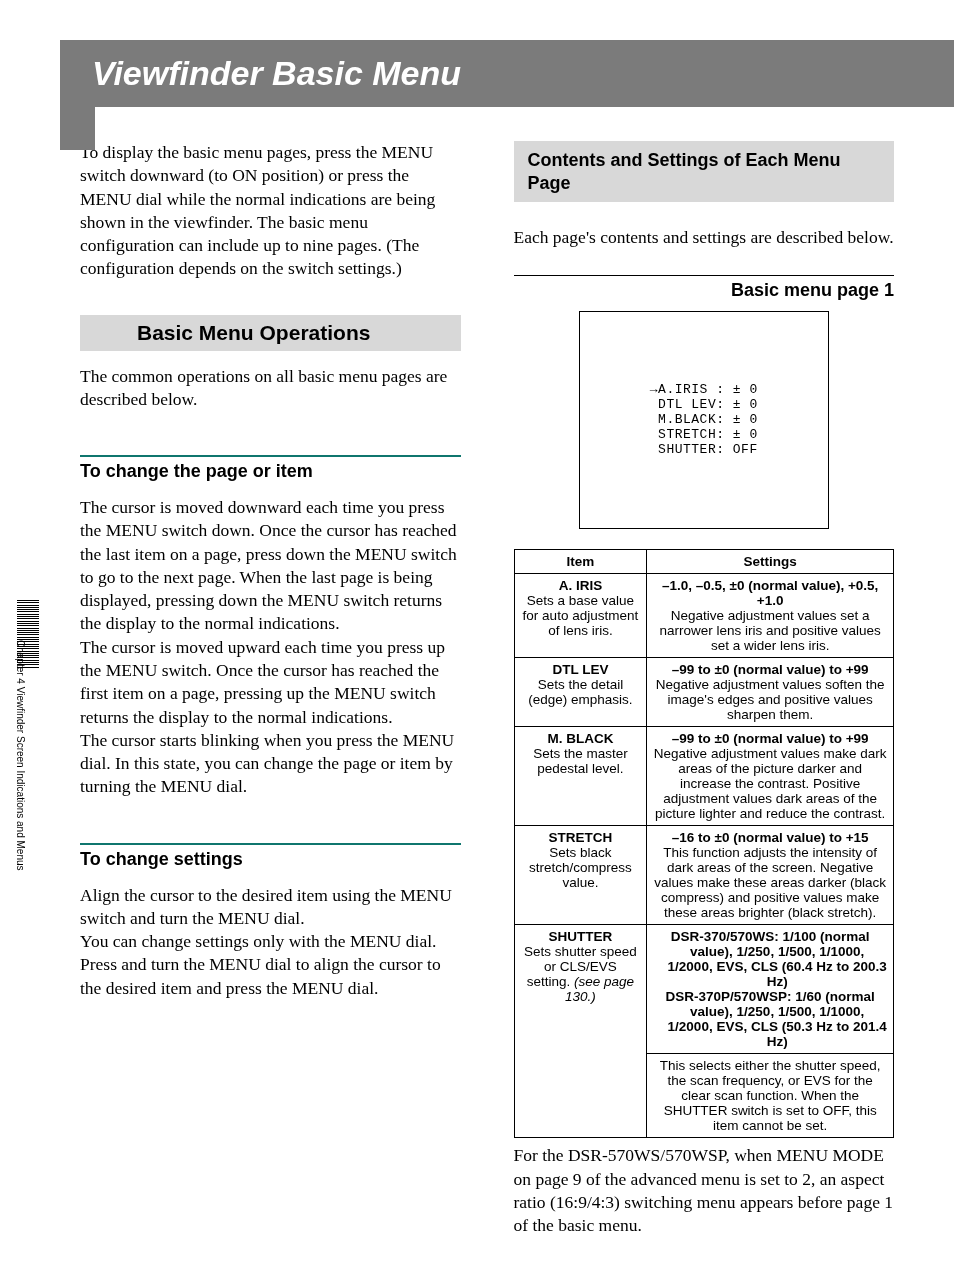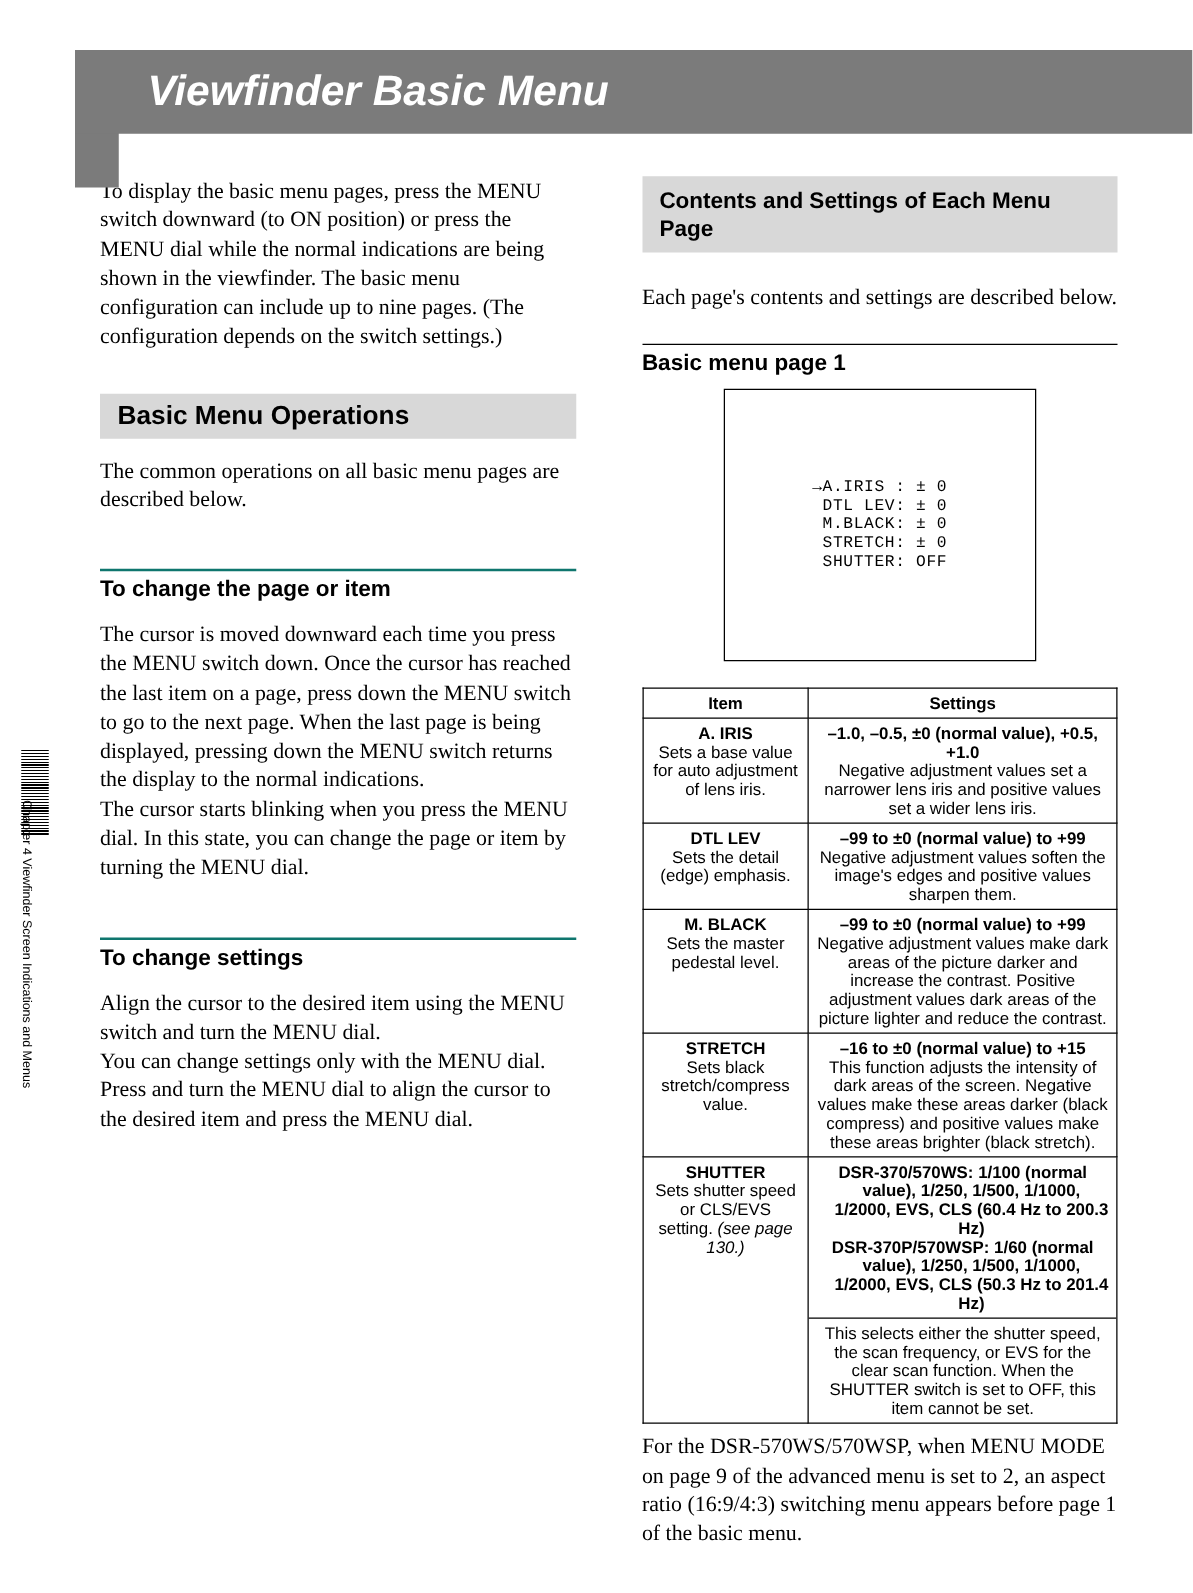--- a/index.html
+++ b/index.html
@@ -1,29 +1,29 @@
 <!DOCTYPE html>
 <html><head>
 <meta charset="utf-8">
 <style>
   * { box-sizing: border-box; margin: 0; padding: 0; }
   html, body { width: 954px; background: #fff; font-family: "Times New Roman", serif; color: #000; }
   .page { position: relative; width: 954px; min-height: 1274px; padding: 0 60px 40px 80px; }
   .top-bar { position: absolute; top: 0; left: 60px; width: 35px; height: 110px; background: #7b7b7b; }
-  .title-band { position: relative; margin-left: -20px; margin-right: -60px; background: #7b7b7b; padding: 14px 20px 14px 58px; margin-top: 40px; margin-bottom: 34px; }
+  .title-band { position: relative; margin-left: -20px; margin-right: -60px; background: #7b7b7b; padding: 14px 20px 14px 32px; margin-top: 40px; margin-bottom: 34px; }
   .title-band h1 { color: #fff; font-family: Arial, Helvetica, sans-serif; font-weight: bold; font-size: 34px; font-style: italic; }
   .cols { display: flex; gap: 53px; }
   .col { flex: 1 1 0; }
   p.body { font-size: 17.5px; line-height: 1.33; margin-bottom: 0; }
   .section-box { background: #d8d8d8; padding: 6px 10px 6px 14px; margin-top: 34px; margin-bottom: 14px; }
-  .section-box h2 { font-family: Arial, Helvetica, sans-serif; font-weight: bold; font-size: 21px; }
+  .section-box h2 { font-family: Arial, Helvetica, sans-serif; font-weight: bold; font-size: 21px; margin-left: 43px; }
   .section-box-wide { background: #d8d8d8; padding: 8px 12px 8px 14px; margin-top: 0; margin-bottom: 24px; }
   .section-box-wide h2 { font-family: Arial, Helvetica, sans-serif; font-weight: bold; font-size: 18px; line-height: 1.25; }
   h3.sub { font-family: Arial, Helvetica, sans-serif; font-weight: bold; font-size: 18px; border-top: 2px solid #0f766e; padding-top: 4px; margin-top: 44px; margin-bottom: 14px; }
-  h3.sub-tight { font-family: Arial, Helvetica, sans-serif; font-weight: bold; font-size: 18px; border-top: 1px solid #000; padding-top: 4px; margin-top: 26px; margin-bottom: 10px; }
+  h3.sub-tight { font-family: Arial, Helvetica, sans-serif; font-weight: bold; font-size: 18px; border-top: 1px solid #000; padding-top: 4px; margin-top: 26px; margin-bottom: 10px; text-align: right; }
   .screenbox-wrap { text-align: center; margin: 4px 0 16px; }
   .screenbox { display: inline-block; border: 1px solid #000; width: 250px; height: 218px; position: relative; }
   .screenbox pre { font-family: "Courier New", monospace; font-size: 13px; line-height: 1.15; position: absolute; top: 50%; left: 50%; transform: translate(-50%, -50%); white-space: pre; text-align: left; letter-spacing: 0.5px; }
   table.settings { width: 100%; border-collapse: collapse; font-family: Arial, Helvetica, sans-serif; font-size: 13.5px; }
   table.settings th, table.settings td { border: 1px solid #000; padding: 4px 6px; vertical-align: top; text-align: center; }
   table.settings th { font-weight: bold; }
   .item-name { font-weight: bold; display: block; }
   .item-desc { display: block; }
   .item-desc em { font-style: italic; }
   .setting-lead { font-weight: bold; display: block; }
@@ -53,20 +53,21 @@
     <div class="col">
       <p class="body">To display the basic menu pages, press the MENU switch downward (to ON position) or press the MENU dial while the normal indications are being shown in the viewfinder.  The basic menu configuration can include up to nine pages. (The configuration depends on the switch settings.)</p>
 
       <div class="section-box">
         <h2>Basic Menu Operations</h2>
       </div>
       <p class="body">The common operations on all basic menu pages are described below.</p>
 
       <h3 class="sub">To change the page or item</h3>
       <p class="body">The cursor is moved downward each time you press the MENU switch down.  Once the cursor has reached the last item on a page, press down the MENU switch to go to the next page.  When the last page is being displayed, pressing down the MENU switch returns the display to the normal indications.</p>
+      <p class="body">The cursor is moved upward each time you press up the MENU switch.  Once the cursor has reached the first item on a page, pressing up the MENU switch returns the display to the normal indications.</p>
       <p class="body">The cursor starts blinking when you press the MENU dial.  In this state, you can change the page or item by turning the MENU dial.</p>
 
       <h3 class="sub">To change settings</h3>
       <p class="body">Align the cursor to the desired item using the MENU switch and turn the MENU dial.</p>
       <p class="body">You can change settings only with the MENU dial.</p>
       <p class="body">Press and turn the MENU dial to align the cursor to the desired item and press the MENU dial.</p>
     </div>
 
     <div class="col">
       <div class="section-box-wide">

